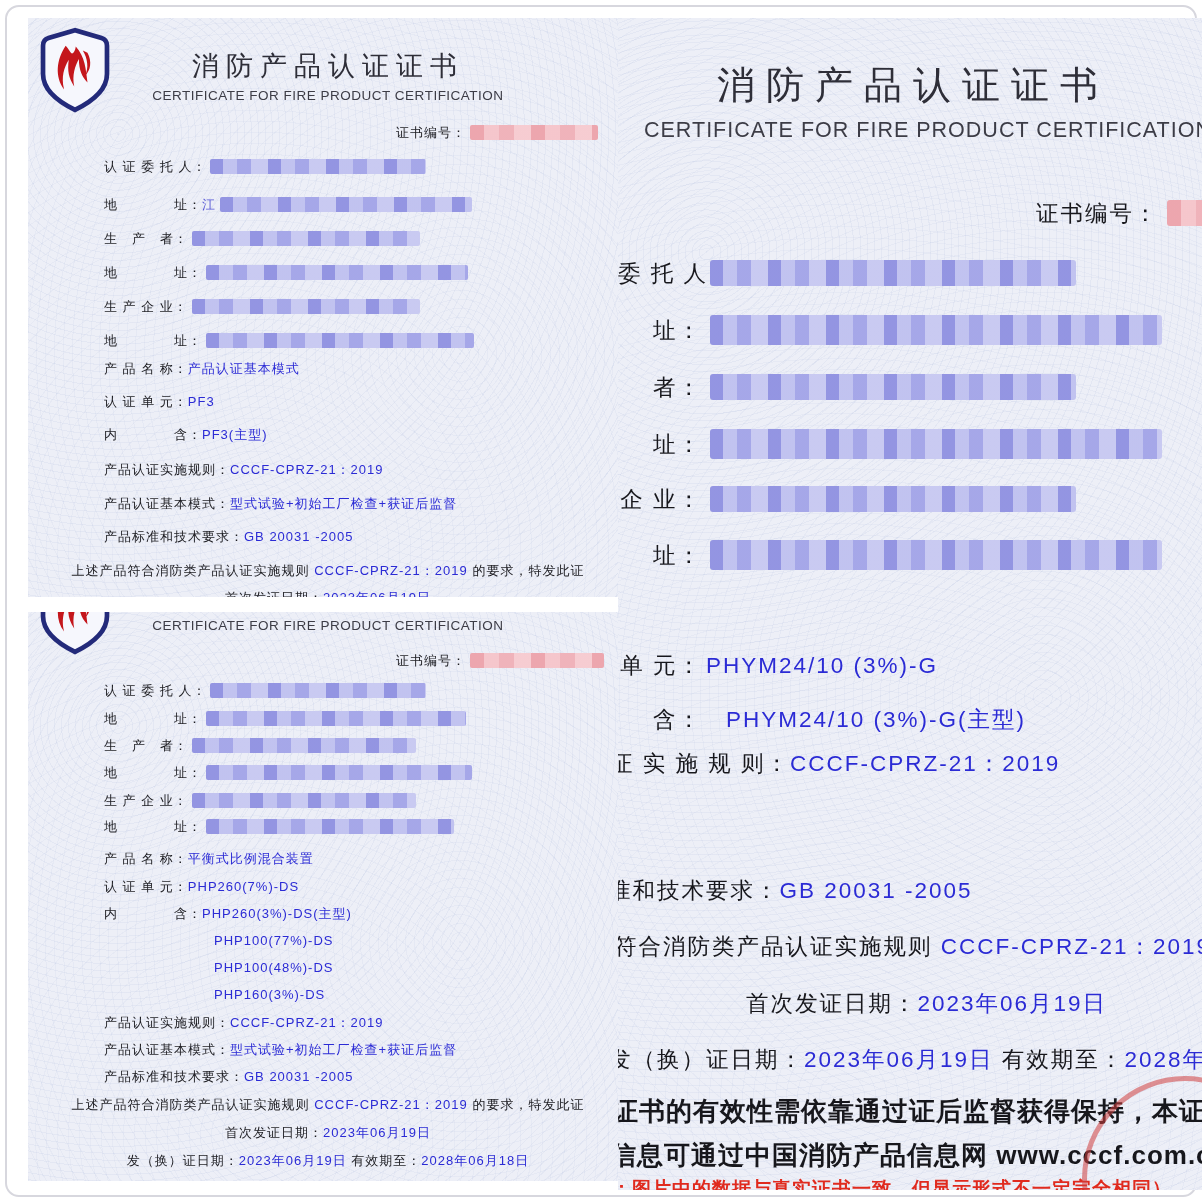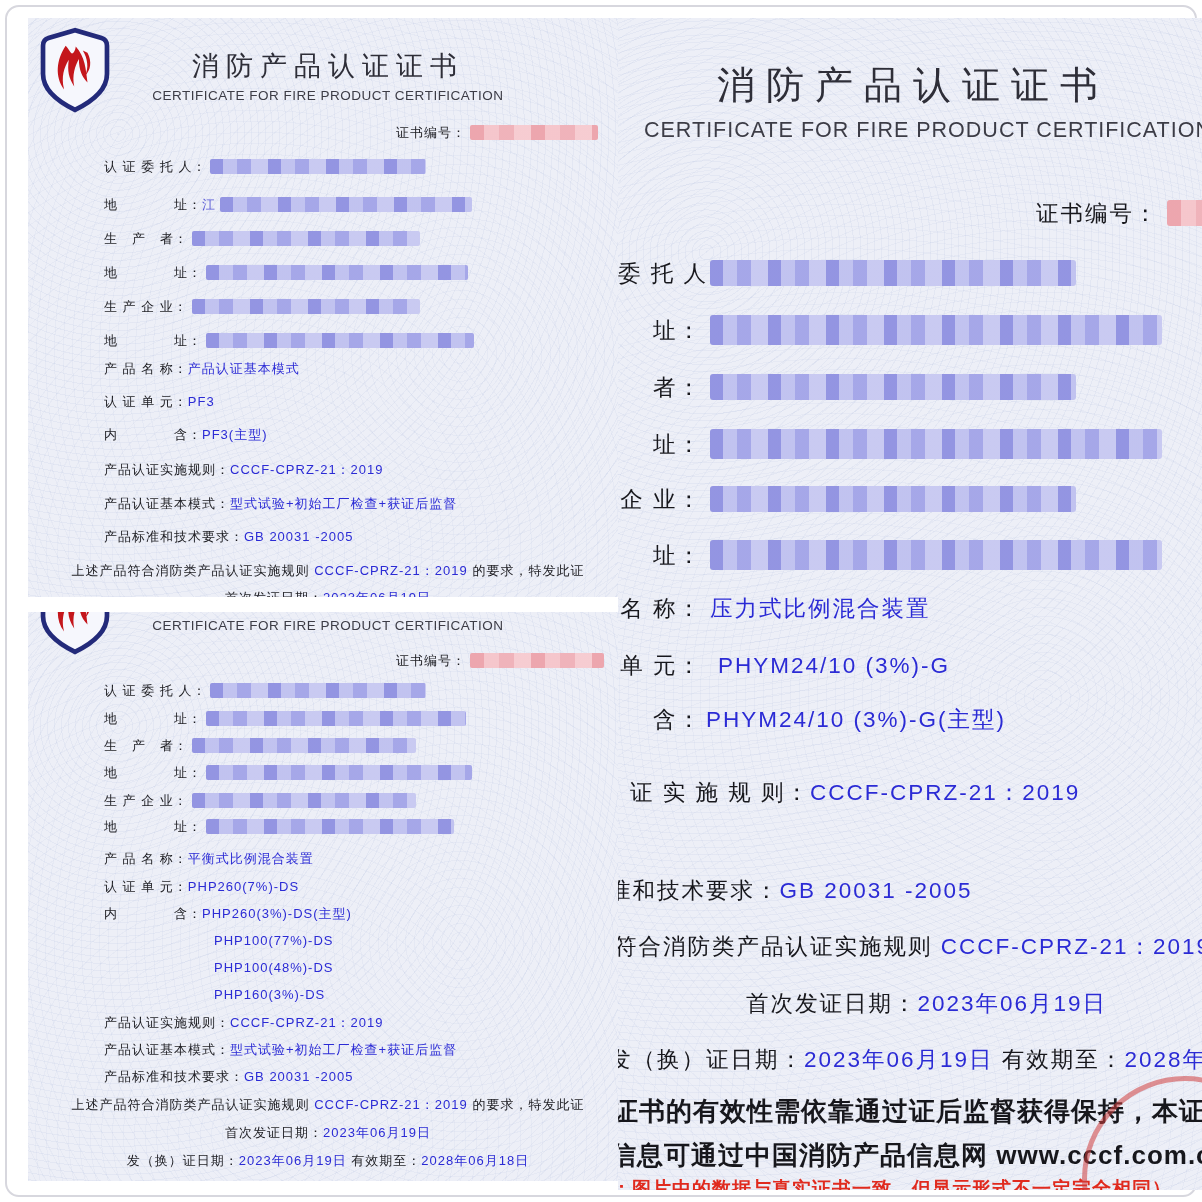--- a/index.html
+++ b/index.html
@@ -189,30 +189,27 @@
     </div>
     <div class="r-row" style="left:0;top:411px;">
       <span class="lblbox">址：</span><span class="bar blue tall" style="width:452px"></span>
     </div>
     <div class="r-row" style="left:0;top:466px;">
       <span class="lblbox">企 业：</span><span class="bar blue" style="width:366px"></span>
     </div>
     <div class="r-row" style="left:0;top:522px;">
       <span class="lblbox">址：</span><span class="bar blue tall" style="width:452px"></span>
     </div>
-    <div class="r-row" style="left:0;top:575px;">
-      <span class="lblbox">名  称：</span><span class="val" style="margin-left:8px;">压力式比例混合装置</span>
-    </div>
     <div class="r-row" style="left:0;top:632px;">
-      <span class="lblbox">单  元：</span><span class="val" style="margin-left:16px;">PHYM24/10 (3%)-G</span>
+      <span class="lblbox">单  元：</span><span class="val" style="margin-left:4px;">PHYM24/10 (3%)-G</span>
     </div>
     <div class="r-row" style="left:0;top:686px;">
-      <span class="lblbox">含：</span><span class="val" style="margin-left:4px;">PHYM24/10 (3%)-G(主型)</span>
-    </div>
-    <div class="r-row" style="left:-8px;top:759px;margin-left:20px;">
+      <span class="lblbox">含：</span><span class="val" style="margin-left:24px;">PHYM24/10 (3%)-G(主型)</span>
+    </div>
+    <div class="r-row" style="left:-8px;top:730px;">
       <span>证 实 施 规 则：</span><span class="val">CCCF-CPRZ-21：2019</span>
     </div>
     <div class="r-row" style="left:-10px;top:857px;">
       <span>准和技术要求：</span><span class="val">GB 20031 -2005</span>
     </div>
     <div class="r-row" style="left:-4px;top:913px;">
       <span>符合消防类产品认证实施规则 </span><span class="val">CCCF-CPRZ-21：2019</span>
     </div>
     <div class="r-row" style="left:128px;top:970px;">
       <span>首次发证日期：</span><span class="val">2023年06月19日</span>

